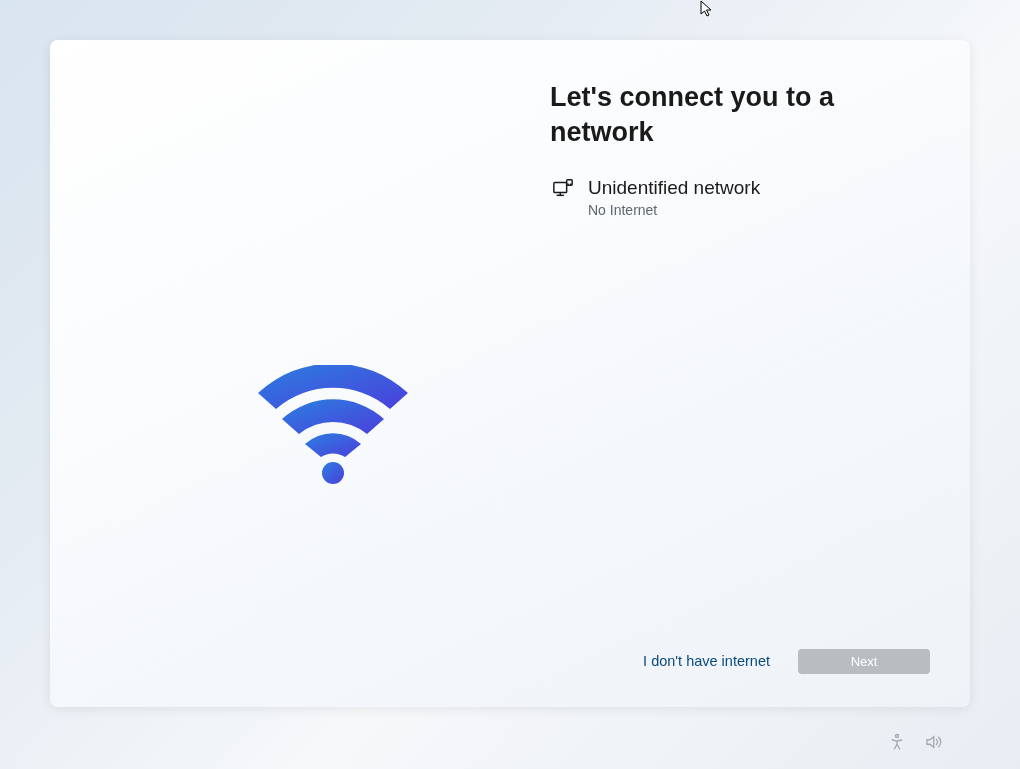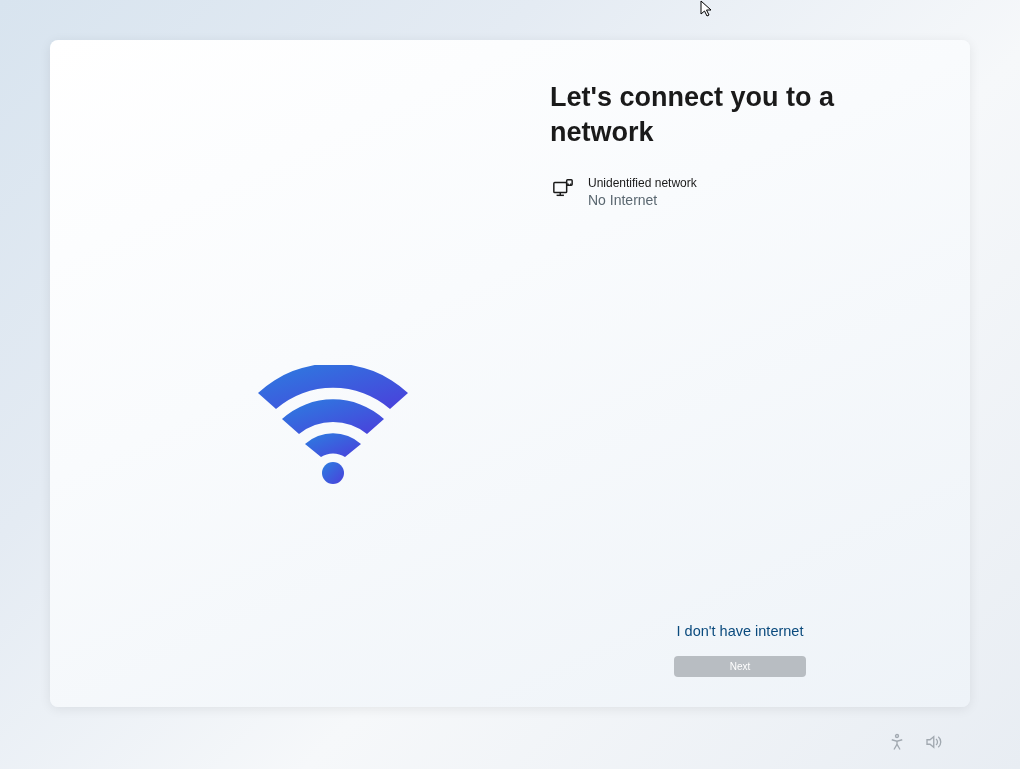--- a/index.html
+++ b/index.html
@@ -69,51 +69,50 @@
       width: 22px;
       height: 22px;
       margin-top: 2px;
       flex-shrink: 0;
     }
     .network-text {
       display: flex;
       flex-direction: column;
     }
     .network-name {
-      font-size: 12px;
+      font-size: 19px;
       color: #1a1a1a;
       line-height: 1.35;
     }
     .network-status {
       font-size: 14px;
       color: #5a6770;
       line-height: 1.35;
     }
     .button-row {
       margin-top: auto;
       display: flex;
       justify-content: flex-end;
       align-items: center;
-      gap: 9px;
-      flex-direction: column;
+      gap: 24px;
     }
     .link-button {
       background: none;
       border: none;
       color: #0a4a7d;
       font-size: 14.5px;
       cursor: pointer;
       font-family: inherit;
       padding: 8px 4px;
     }
     .primary-button {
       background: #b8bdc2;
       border: none;
       color: #ffffff;
-      font-size: 10px;
+      font-size: 13px;
       font-family: inherit;
       padding: 5px 0;
       width: 132px;
       border-radius: 4px;
       cursor: pointer;
       text-align: center;
     }
     .taskbar-icons {
       position: absolute;
       bottom: 18px;

